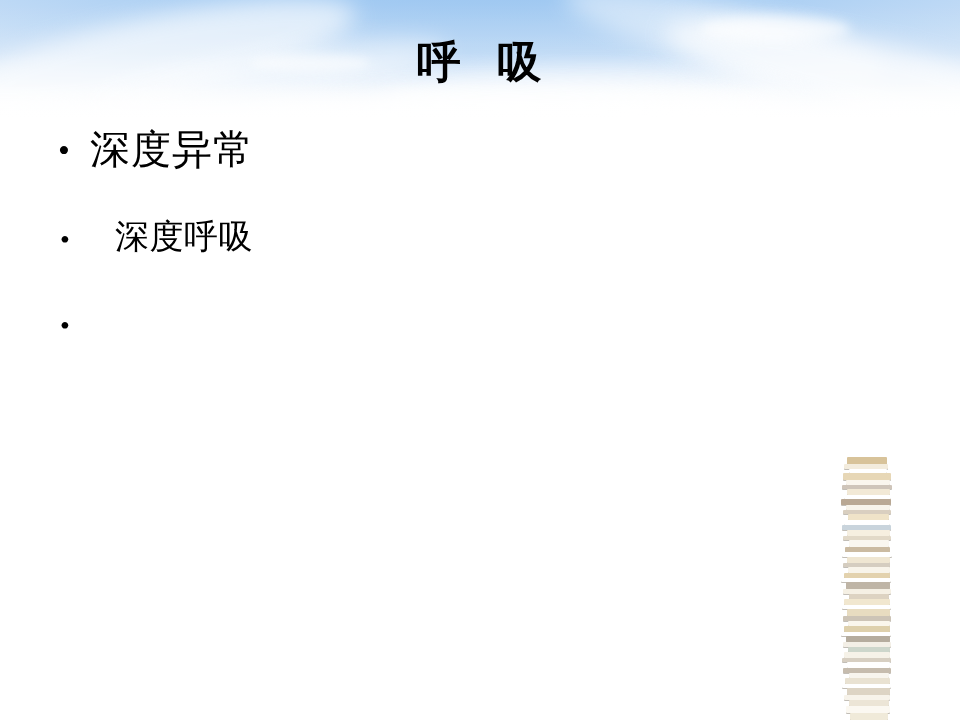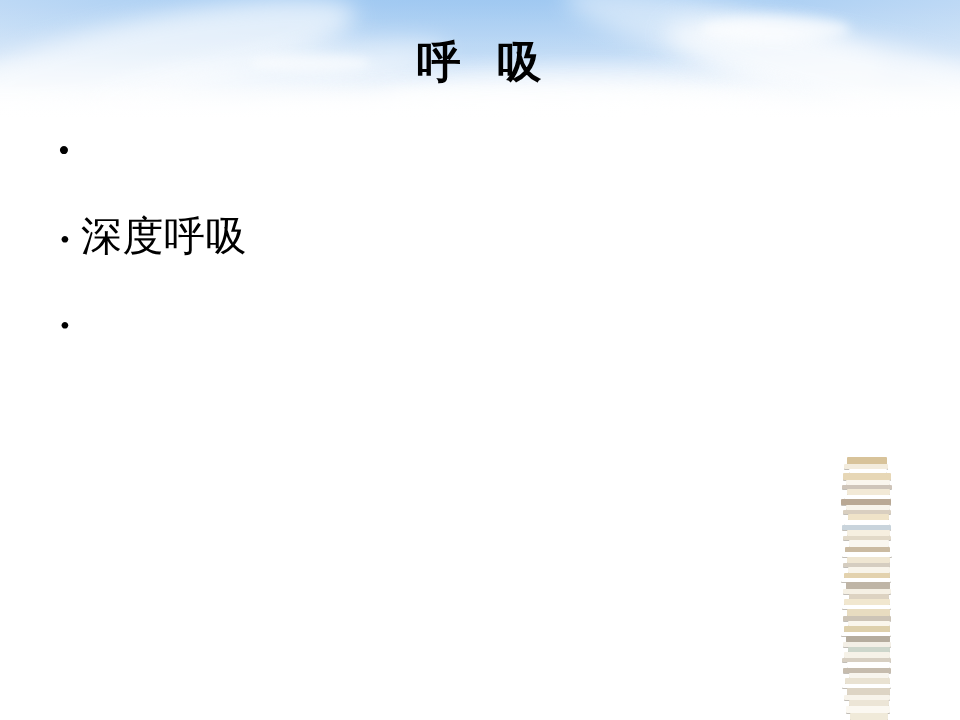--- a/index.html
+++ b/index.html
@@ -131,22 +131,22 @@
   }
 
   
   .lvl2 { height: 86px; }
   .lvl2 .bullet-mark {
     left: 60px;
     top: 16px;
     font-size: 28px;
   }
   .lvl2 .bullet-text {
-    margin-left: 81px;
-    font-size: 41px;
+    margin-left: 115px;
+    font-size: 34px;
     line-height: 52px;
     letter-spacing: 0.5px;
   }
 
   
   .book-stack {
     position: absolute;
     left: 841px;
     top: 455px;
     width: 60px;
@@ -174,20 +174,21 @@
     <div class="cloud c8"></div>
     <div class="sky-fade"></div>
   </div>
 
   <div class="slide-title">呼  吸</div>
 
   <div class="body-area">
 
     <div class="bullet-row lvl1">
       <span class="bullet-mark">•</span>
+      <span class="bullet-text">深度异常</span>
     </div>
 
     <div class="bullet-row lvl2">
       <span class="bullet-mark">•</span>
       <span class="bullet-text">深度呼吸</span>
     </div>
 
     <div class="bullet-row lvl2">
       <span class="bullet-mark">•</span>
     </div>

